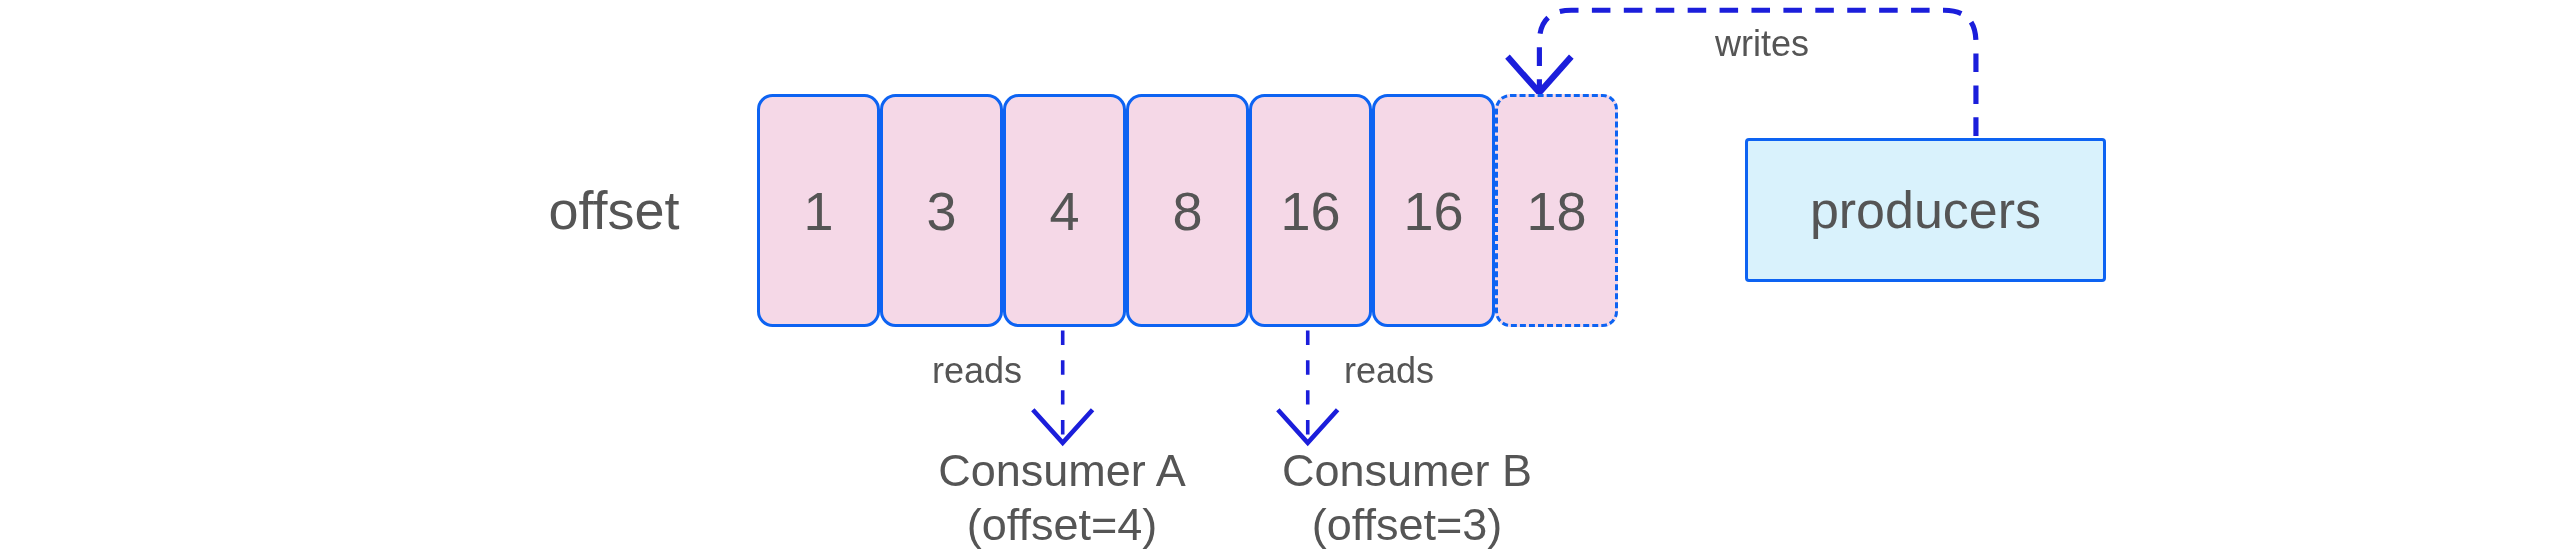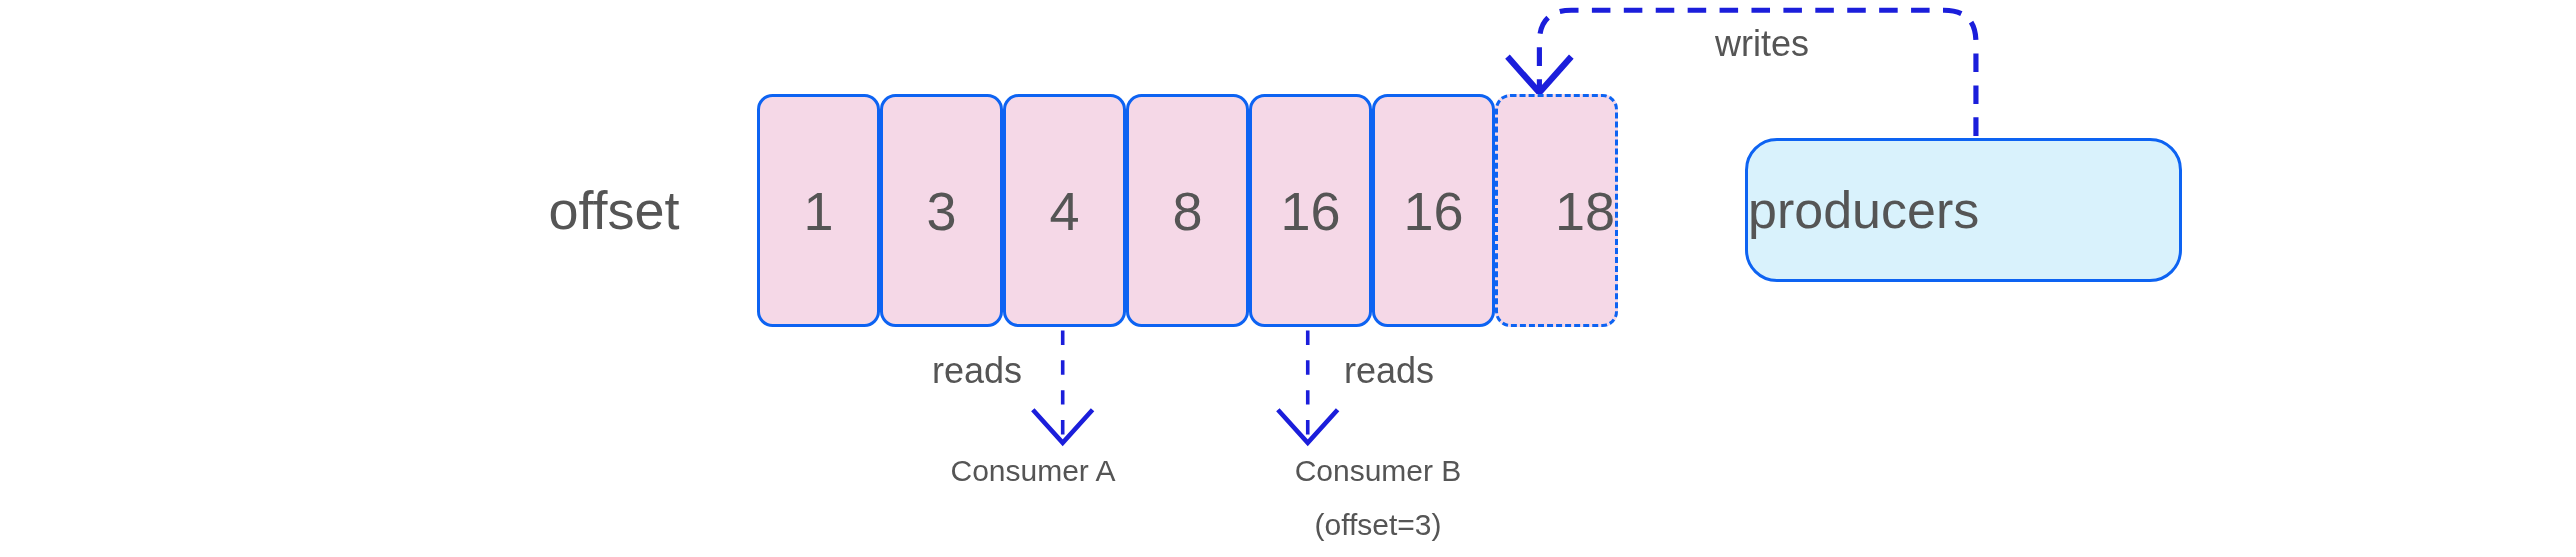--- a/index.html
+++ b/index.html
@@ -30,37 +30,37 @@
   }
   .cells{
     position:absolute;left:757px;top:94px;display:flex;
   }
   .cell{
     width:123px;height:233px;background:var(--cell-pink);
     border:3.6px solid var(--border-blue);border-radius:15.5px;
     display:flex;align-items:center;justify-content:center;
     font-size:54px;
   }
-  .cell.dashed{border-style:dashed;justify-content:flex-end;}
+  .cell.dashed{border-style:dashed;}
   .producers{
-    position:absolute;left:1745px;top:138px;width:437px;height:144px;
+    position:absolute;left:1745px;top:138px;width:361px;height:144px;
     background:var(--producer-cyan);border:3.6px solid var(--border-blue);
-    border-radius:32px;display:flex;align-items:center;justify-content:flex-start;
+    border-radius:4px;display:flex;align-items:center;justify-content:center;
     font-size:52px;
   }
   .small-label{
     position:absolute;transform:translate(-50%,-50%);
     font-size:36px;white-space:nowrap;
   }
   .writes-label{left:1762px;top:44px;}
   .reads-label-a{left:977px;top:371px;}
   .reads-label-b{left:1389px;top:371px;}
   .consumer{
     position:absolute;top:444px;transform:translateX(-50%);
-    font-size:30px;line-height:54px;text-align:center;white-space:nowrap;
+    font-size:45px;line-height:54px;text-align:center;white-space:nowrap;margin-left:29px;
   }
   .consumer-a{left:1033px;}
   .consumer-b{left:1378px;}
 </style>
 </head>
 <body>
 
 <div class="canvas">
 
   <svg class="edges" viewBox="0 0 5314 1082" xmlns="http://www.w3.org/2000/svg">
@@ -101,20 +101,21 @@
   <div class="producers">
     <span>producers</span>
   </div>
 
   <div class="small-label writes-label">writes</div>
   <div class="small-label reads-label-a">reads</div>
   <div class="small-label reads-label-b">reads</div>
 
   <div class="consumer consumer-a">
     <div>Consumer A</div>
+    <div>(offset=4)</div>
   </div>
 
   <div class="consumer consumer-b">
     <div>Consumer B</div>
     <div>(offset=3)</div>
   </div>
 
 </div>
 
 

